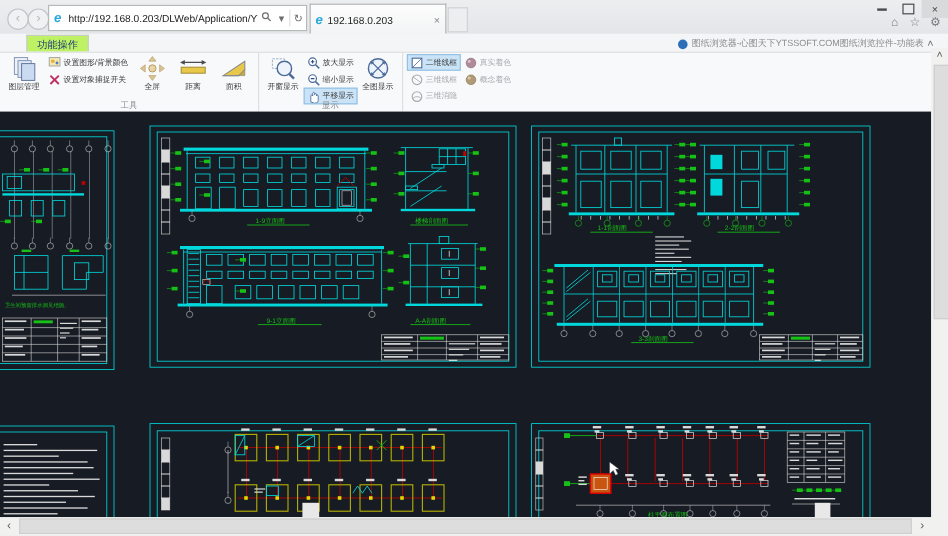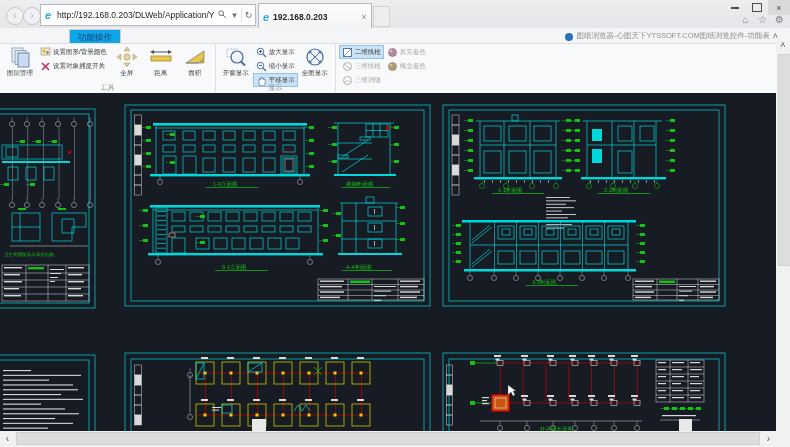--- a/index.html
+++ b/index.html
@@ -13,38 +13,38 @@
           border:1px solid #c2c4c6;color:#b5b7b9;font-size:11px;line-height:14px;
           text-align:center;background:#f0f1f2;}
   .addressbar{position:absolute;left:40px;top:4px;width:214px;height:20px;background:#fff;
               border:1px solid #b6b8ba;display:flex;align-items:center;font-size:8.5px;color:#222;}
   .addressbar .url{flex:1;white-space:nowrap;overflow:hidden;padding-left:2px;}
   .abar-ico{width:13px;text-align:center;color:#6b6d6f;font-size:9px;flex:none;}
   .abar-sep{width:1px;height:14px;background:#e0e0e0;flex:none;}
   .ie-e{color:#2aa9e0;font-weight:bold;font-size:11px;font-style:italic;width:14px;text-align:center;flex:none;}
   .tab{position:absolute;left:258px;top:3px;width:112px;height:25px;background:linear-gradient(#fdfdfd,#f2f3f4);
        border:1px solid #b6b8ba;border-bottom:none;display:flex;align-items:center;font-size:8.5px;color:#222;}
-  .tab .t-title{flex:1;white-space:nowrap;overflow:hidden;font-weight:bold;}
+  .tab .t-title{flex:1;white-space:nowrap;overflow:hidden;}
   .tab .t-close{width:14px;text-align:center;color:#8a8c8e;font-size:9px;}
   .newtab{position:absolute;left:373px;top:6px;width:15px;height:19px;background:#eceef0;border:1px solid #d0d2d4;}
   .winctrls{position:absolute;right:0;top:0;display:flex;}
   .wbtn{width:22px;height:15px;display:flex;align-items:center;justify-content:center;color:#4a4c4e;font-size:9px;}
   .wbtn .mini{width:8px;height:2px;background:#4a4c4e;}
   .wbtn .maxi{width:8px;height:7px;border:1px solid #4a4c4e;}
   .wbtn.close{background:#d8dadc;}
   .toolicons{position:absolute;right:4px;top:14px;display:flex;gap:4px;color:#7a7c7e;font-size:10px;}
   .toolicons span{width:13px;text-align:center;}
   .notif{position:absolute;right:12px;top:29px;height:12px;display:flex;align-items:flex-end;gap:3px;
          font-size:7.5px;color:#8a8c8e;z-index:5;}
   .notif .nico{width:8px;height:8px;border-radius:50%;background:#2d6fb7;flex:none;}
   .notif .chev{color:#6a6c6e;font-size:9px;}
   
   .ribbon{position:absolute;left:0;top:28px;width:790px;height:65px;background:#f4f5f7;border-bottom:1px solid #c4c6c8;}
-  .rtab{position:absolute;left:22px;top:1px;height:14px;padding:0 8px;background:#0ea5e9;
-        border:1px solid #c9cbcd;border-bottom:none;font-size:8.5px;color:#1f3b74;line-height:14px;margin-left:47px;}
+  .rtab{position:absolute;left:22px;top:1px;height:14px;padding:0 8px;background:#bef264;
+        border:1px solid #c9cbcd;border-bottom:none;font-size:8.5px;color:#1f3b74;line-height:14px;}
   .rbody{position:absolute;left:0;top:15px;width:790px;height:49px;background:#f8f9fa;
          border-top:1px solid #dcdee0;display:flex;align-items:stretch;}
   .rgroup{position:relative;display:flex;align-items:flex-start;padding:1px 3px 9px 3px;border-right:1px solid #dddfe1;}
   .glabel{position:absolute;left:0;right:0;bottom:0;text-align:center;font-size:7px;color:#8a8c8e;}
   .bigbtn{width:34px;display:flex;flex-direction:column;align-items:center;font-size:6.5px;color:#3a3c3e;
           text-align:center;padding-top:1px;line-height:1.1;}
   .bigbtn svg{margin-bottom:1px;}
   .vstack{display:flex;flex-direction:column;justify-content:flex-start;}
   .smallbtn{display:flex;align-items:center;gap:2px;font-size:6.5px;color:#3a3c3e;height:12px;
             padding:0 2px;border:1px solid transparent;white-space:nowrap;}

